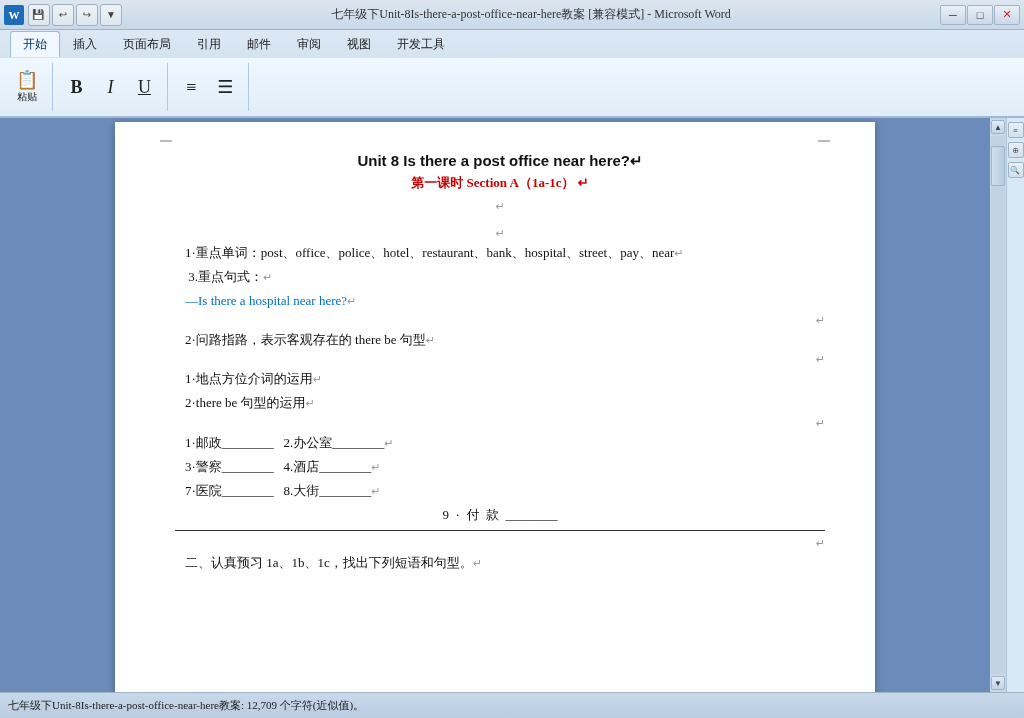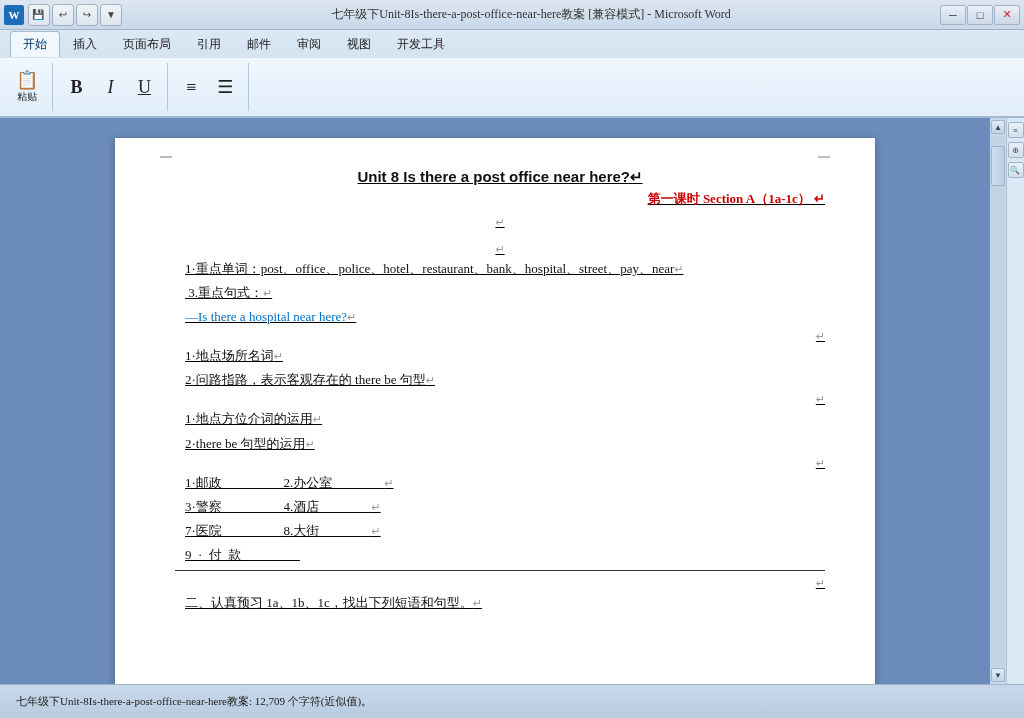--- a/index.html
+++ b/index.html
@@ -193,22 +193,21 @@
       display: flex; align-items: center; justify-content: center;
       font-size: 8px; cursor: pointer; color: #444;
     }
 
     
     .page-wrapper {
       flex: 1;
       display: flex;
       justify-content: center;
       overflow: hidden;
-      padding: 20px 0;
-      text-decoration: underline;
+      padding: 4px 0;
     }
     .page {
       width: 760px;
       min-height: 680px;
       background: white;
       box-shadow: 0 2px 8px rgba(0,0,0,0.3);
       padding: 30px 50px 20px 60px;
       font-size: 13px;
       color: #111;
       position: relative;
@@ -224,21 +223,21 @@
 
     
     .doc-title {
       text-align: center;
       font-size: 15px;
       font-weight: bold;
       margin-bottom: 4px;
       font-family: 'SimHei', 'Arial', sans-serif;
     }
     .doc-subtitle {
-      text-align: right;
+      text-align: center;
       font-size: 13px;
       color: #cc0000;
       font-weight: bold;
       margin-bottom: 8px;
     }
     .para-mark {
       color: #999;
       font-size: 11px;
     }
     .doc-line {
@@ -250,26 +249,26 @@
       color: #0070c0;
     }
     hr.doc-hr {
       border: none;
       border-top: 1px solid #333;
       margin: 4px 0 6px 0;
     }
 
     
     .status-bar {
-      height: 34px;
+      height: 26px;
       background: linear-gradient(to bottom, #c8d8ea, #b8cce0);
       border-top: 1px solid #a0b4c8;
       display: flex;
       align-items: center;
-      padding: 0 16px;
+      padding: 0 8px;
       font-size: 11px;
       color: #222;
       flex-shrink: 0;
     }
   </style>
 </head>
 <body>
 
 <div class="title-bar">
   <div class="title-bar-left">
@@ -343,34 +342,33 @@
       <div style="text-align:center; color:#999; font-size:11px; margin-bottom:6px;">↵</div>
 
       <div style="height:8px;"></div>
       <div style="text-align:center; color:#999; font-size:11px;">↵</div>
       <div class="doc-line">1·重点单词：post、office、police、hotel、restaurant、bank、hospital、street、pay、near<span class="para-mark">↵</span></div>
       <div class="doc-line">&nbsp;3.重点句式：<span class="para-mark">↵</span></div>
       <div class="doc-line blue-text">—Is there a hospital near here?<span class="para-mark">↵</span></div>
 
       <div style="text-align:right; color:#999; font-size:11px; margin-top:2px;">↵</div>
 
-      <div class="doc-line">1·地点场所名词<span class="para-mark">↵</span></div>
       <div class="doc-line">2·问路指路，表示客观存在的 there be 句型<span class="para-mark">↵</span></div>
 
       <div style="text-align:right; color:#999; font-size:11px; margin-top:2px;">↵</div>
 
       <div class="doc-line">1·地点方位介词的运用<span class="para-mark">↵</span></div>
       <div class="doc-line">2·there be 句型的运用<span class="para-mark">↵</span></div>
 
       <div style="text-align:right; color:#999; font-size:11px; margin-top:2px;">↵</div>
 
       <div class="doc-line">1·邮政________&nbsp;&nbsp;&nbsp;2.办公室________<span class="para-mark">↵</span></div>
       <div class="doc-line">3·警察________&nbsp;&nbsp;&nbsp;4.酒店________<span class="para-mark">↵</span></div>
       <div class="doc-line">7·医院________&nbsp;&nbsp;&nbsp;8.大街________<span class="para-mark">↵</span></div>
-      <div class="doc-line" style="display:flex; justify-content:space-between; align-items:center;">
+      <div class="doc-line" style="display:flex; justify-content:center; align-items:center;">
         <span>9 &nbsp;·&nbsp; 付 &nbsp;款 &nbsp;________</span>
       </div>
       <hr class="doc-hr">
       <div style="text-align:right; color:#999; font-size:11px;">↵</div>
 
       <div class="doc-line">二、认真预习 1a、1b、1c，找出下列短语和句型。<span class="para-mark">↵</span></div>
 
     </div>
   </div>
 

